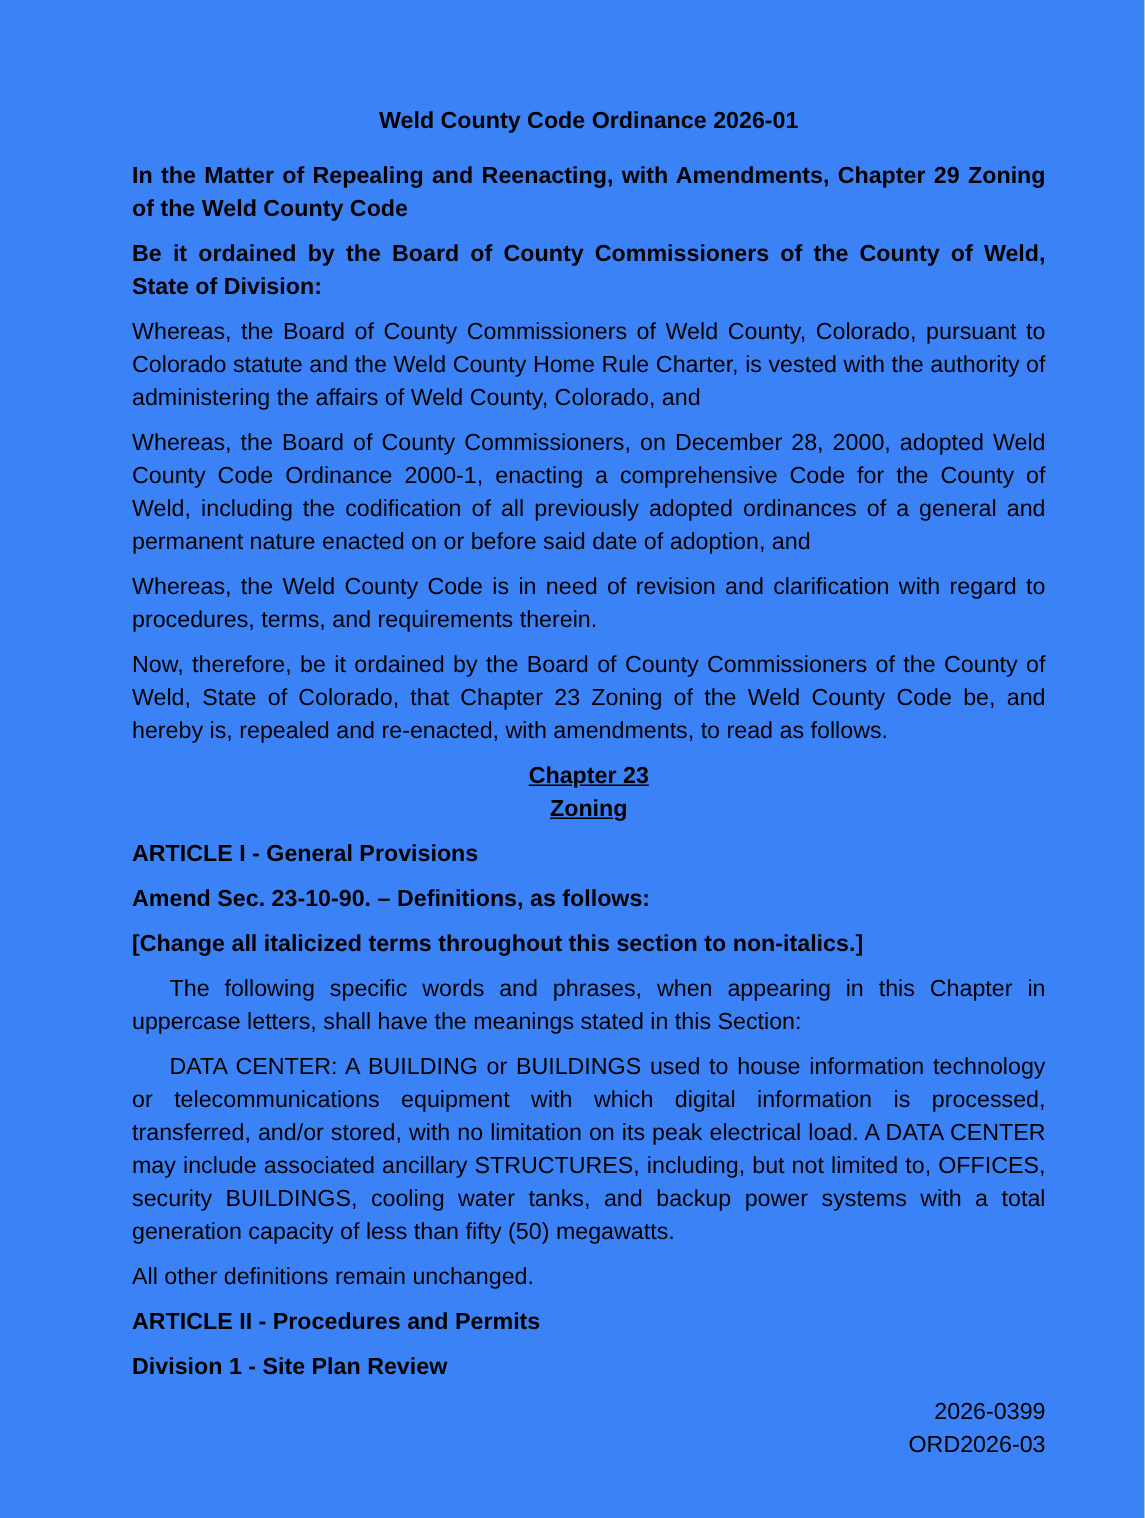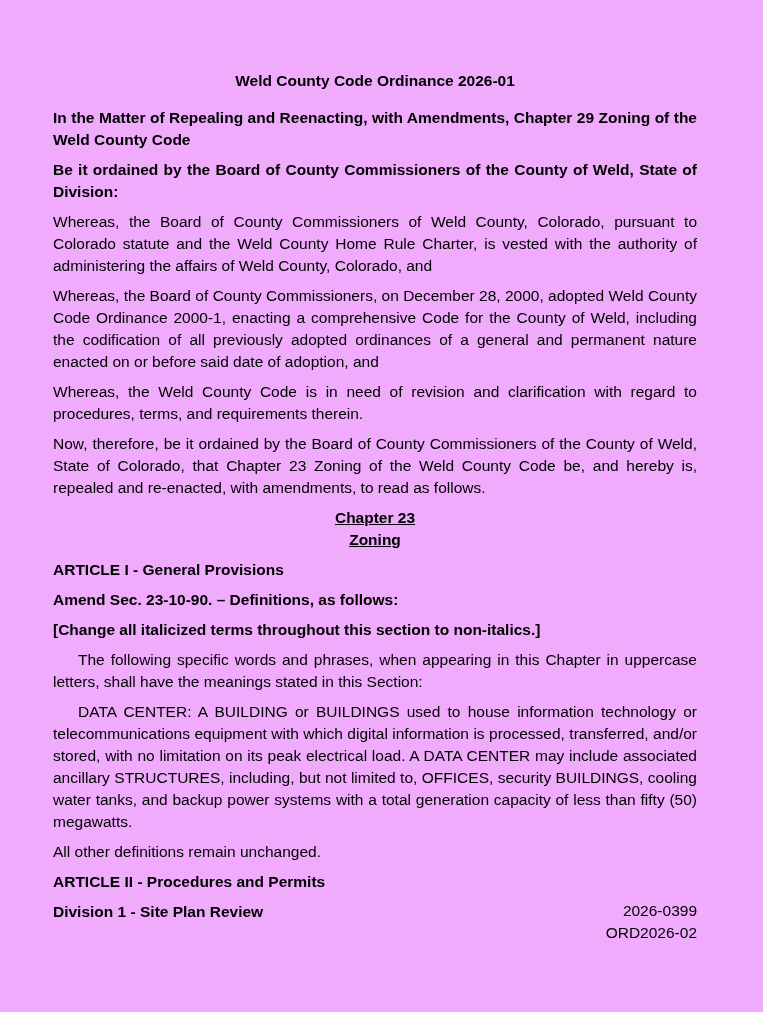--- a/index.html
+++ b/index.html
@@ -5,27 +5,27 @@
   html, body {
     margin: 0;
     padding: 0;
     background: #ffffff;
   }
   .page {
     position: relative;
     width: 763px;
     height: 1012px;
     margin: 0 auto;
-    background: #f0abfc;
+    background: #3b82f6;
     color: #000000;
     font-family: "Liberation Sans", sans-serif;
     font-size: 15.5px;
     line-height: 22px;
     box-sizing: border-box;
-    padding: 70px 66px 0 53px;
+    padding: 70px 66px 0 88px;
     overflow: hidden;
   }
   .page p {
     margin: 0 0 8px 0;
   }
   .doc-title {
     font-weight: bold;
     text-align: center;
     margin: 0 0 15px 0 !important;
   }
@@ -42,21 +42,21 @@
     text-align: justify;
   }
   .indent {
     text-indent: 25px;
   }
   .bold-lead {
     font-weight: normal;
   }
   .page-footer {
     position: absolute;
-    top: 900px;
+    top: 931px;
     right: 66px;
     text-align: right;
     line-height: 22px;
   }
 </style>
 </head>
 <body>
 
 <div class="page">
 
@@ -87,16 +87,16 @@
   <p class="body-text indent">DATA CENTER: A BUILDING or BUILDINGS used to house information technology or telecommunications equipment with which digital information is processed, transferred, and/or stored, with no limitation on its peak electrical load. A DATA CENTER may include associated ancillary STRUCTURES, including, but not limited to, OFFICES, security BUILDINGS, cooling water tanks, and backup power systems with a total generation capacity of less than fifty (50) megawatts.</p>
 
   <p>All other definitions remain unchanged.</p>
 
   <p class="heading">ARTICLE II - Procedures and Permits</p>
 
   <p class="heading">Division 1 - Site Plan Review</p>
 
   <div class="page-footer">
     <div>2026-0399</div>
-    <div>ORD2026-02</div>
+    <div>ORD2026-03</div>
   </div>
 
 </div>
 
 </body></html>

